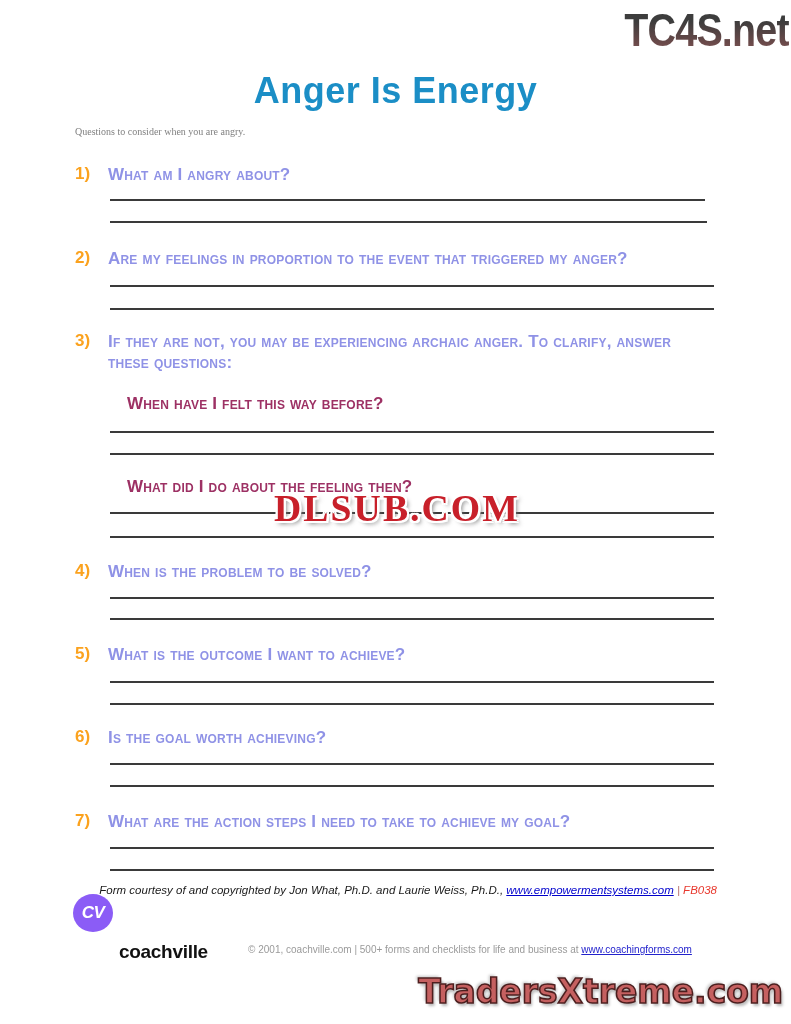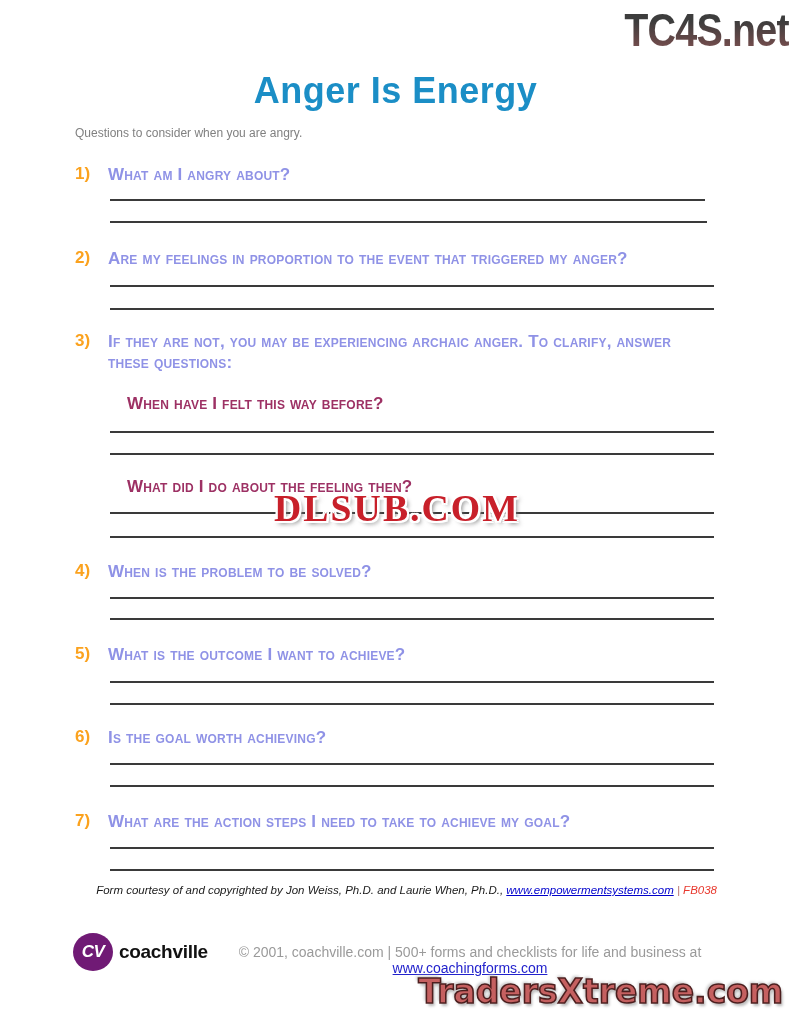--- a/index.html
+++ b/index.html
@@ -45,21 +45,21 @@
 
   
   .title{
     position:absolute;top:70px;left:0;width:100%;
     text-align:center;
     font-weight:bold;font-size:36px;letter-spacing:0.5px;
     color:#1b8ec6;
   }
   .subtitle{
     position:absolute;top:126px;left:75px;
-    font-size:12px;color:#808080;
+    font-size:10px;color:#808080;font-family:Liberation Serif, serif;
   }
 
   
   .q-row{position:absolute;left:75px;width:640px;}
   .q-num{
     position:absolute;left:0;top:0;
     font-weight:bold;font-size:17px;color:#fba21e;
   }
   .q-text{
     position:absolute;left:33px;top:0;width:600px;
@@ -81,36 +81,36 @@
   
   .courtesy{
     position:absolute;top:884px;left:75px;width:642px;
     text-align:right;font-style:italic;font-size:11.5px;color:#1a1a1a;
   }
   .courtesy a{color:#0000cc;text-decoration:underline;}
   .courtesy .sep{color:#b9736d;font-style:italic;}
   .courtesy .code{color:#e8392e;font-style:italic;}
 
   .cv-logo{
-    position:absolute;left:73px;top:933px;
+    position:absolute;left:73px;top:894px;
     width:40px;height:38px;border-radius:50%;
-    background:#701a75;
+    background:#8b5cf6;
     display:flex;align-items:center;justify-content:center;
   }
   .cv-logo span{
     color:#ffffff;font-weight:bold;font-style:italic;font-size:17px;
     letter-spacing:-0.5px;
   }
   .cv-word{
     position:absolute;left:119px;top:941px;
     font-weight:bold;font-size:19px;color:#111111;letter-spacing:-0.3px;
   }
   .copyright{
     position:absolute;left:190px;top:944px;width:560px;
-    text-align:center;font-size:14px;color:#9a9a9a;
+    text-align:center;font-size:10px;color:#9a9a9a;
   }
   .copyright a{color:#2222cc;text-decoration:underline;}
 </style>
 </head>
 <body>
 
 <div class="page">
 
   <div class="wm-top">TC4S.net</div>
 
@@ -168,21 +168,21 @@
   <div class="ans-line" style="top:785px;left:110px;width:604px;"></div>
 
   <div class="q-row" style="top:811px;">
     <span class="q-num">7)</span>
     <span class="q-text">What are the action steps I need to take to achieve my goal?</span>
   </div>
   <div class="ans-line" style="top:847px;left:110px;width:604px;"></div>
   <div class="ans-line" style="top:869px;left:110px;width:604px;"></div>
 
   <div class="courtesy">
-    <span>Form courtesy of and copyrighted by Jon Weiss, Ph.D. and Laurie When, Ph.D., </span><a href="#">www.empowermentsystems.com</a><span class="sep"> | </span><span class="code">FB038</span>
+    <span>Form courtesy of and copyrighted by Jon What, Ph.D. and Laurie Weiss, Ph.D., </span><a href="#">www.empowermentsystems.com</a><span class="sep"> | </span><span class="code">FB038</span>
   </div>
 
   <div class="cv-logo">
     <span>CV</span>
   </div>
   <div class="cv-word">coachville</div>
   <div class="copyright">
     <span>© 2001, coachville.com | 500+ forms and checklists for life and business at </span><a href="#">www.coachingforms.com</a>
   </div>
 

